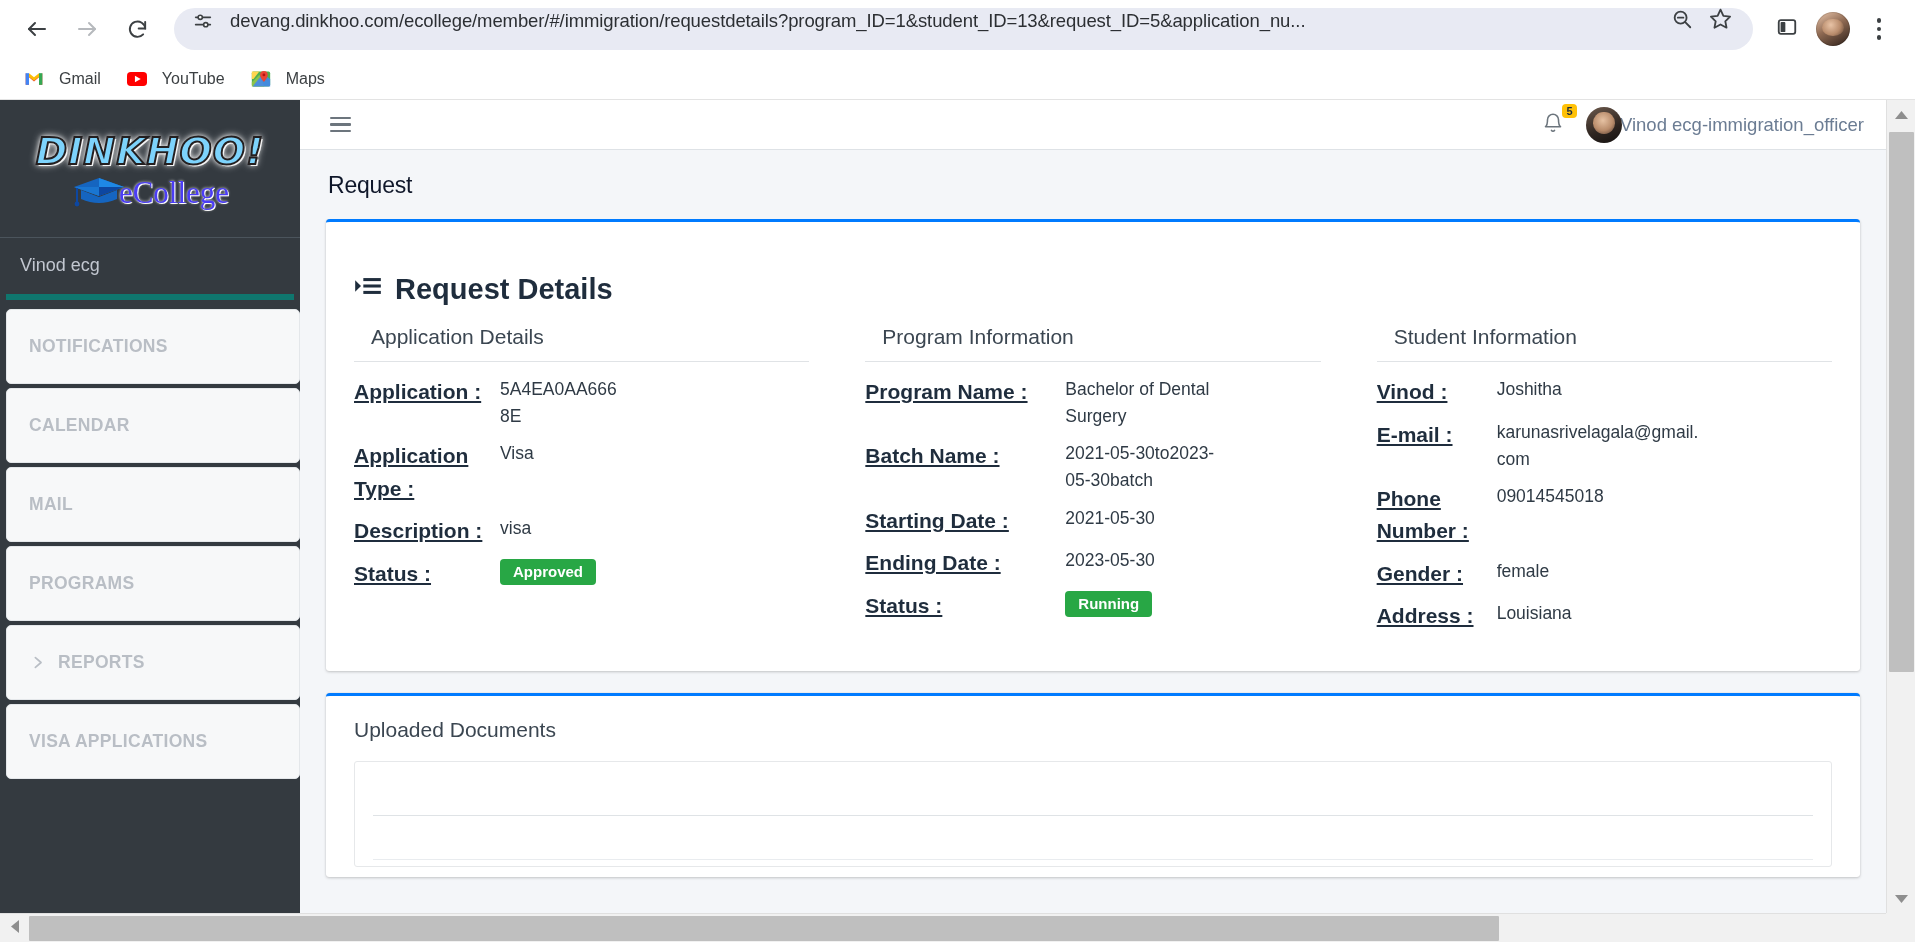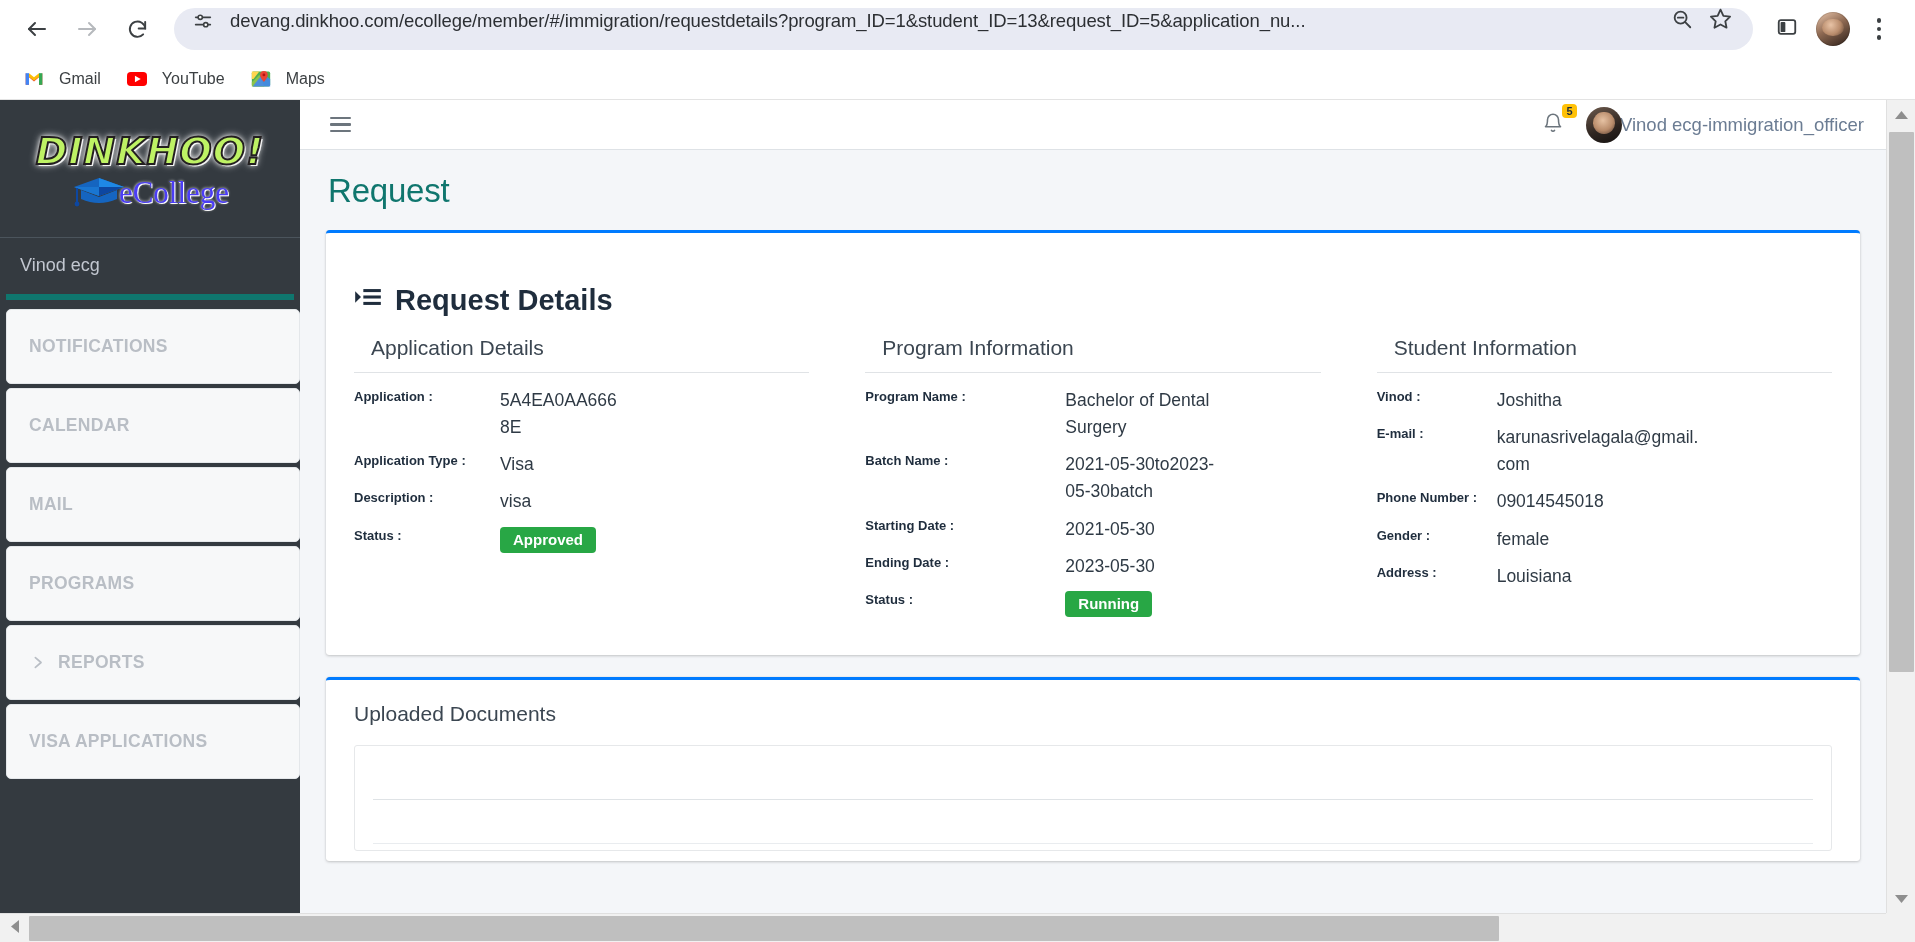--- a/index.html
+++ b/index.html
@@ -130,21 +130,21 @@
     text-align: center;
     height: 138px;
     display: flex; flex-direction: column; align-items: center; justify-content: center;
   }
   .logo-dinkhoo {
     font-family: "DejaVu Sans", sans-serif;
     font-size: 38px;
     font-weight: 700;
     font-style: italic;
     letter-spacing: 1px;
-    color: #bef264;
+    color: #7dd3fc;
     -webkit-text-stroke: 2px #231f20;
     text-shadow: 0 0 5px #ffffff, 0 0 8px #ffffff, 2px 2px 0 rgba(255,255,255,.9);
     line-height: 1;
     margin-bottom: 2px;
   }
   .logo-ecollege-row { display: flex; align-items: center; justify-content: center; gap: 2px; margin-top: 2px; }
   .cap-icon { flex: 0 0 auto; }
   .logo-ecollege {
     font-family: "Liberation Serif", serif;
     font-size: 31px;
@@ -220,21 +220,21 @@
     content: ""; position: absolute; left: 20%; top: 14%;
     width: 60%; height: 62%; border-radius: 48%;
     background: radial-gradient(circle at 45% 38%, #e6c2a3 0%, #b98c6b 55%, #4a342a 100%);
   }
   .user-name { font-size: 18.5px; color: #6b7c93; margin-left: -2px; }
 
   .page-head {
     padding: 22px 28px 20px 28px;
     background: #f4f6f9;
   }
-  .page-title { font-size: 33px; font-weight: 400; color: #0f766e; letter-spacing: -0.2px; }
+  .page-title { font-size: 23px; font-weight: 400; color: #0f172a; letter-spacing: -0.2px; }
 
   .scroll-area { flex: 1 1 auto; padding: 0 26px 0 26px; overflow: hidden; }
 
   .card {
     background: #ffffff;
     border-top: 3px solid #007bff;
     border-radius: 4px 4px 3px 3px;
     box-shadow: 0 0 1px rgba(0,0,0,.125), 0 1px 3px rgba(0,0,0,.2);
     margin-bottom: 22px;
   }
@@ -249,23 +249,24 @@
   .cols { display: flex; gap: 56px; }
   .col { flex: 1 1 0; min-width: 0; }
   .col-title {
     font-size: 21px; color: #3b4651; font-weight: 400;
     padding: 0 0 12px 17px;
     border-bottom: 1px solid #e0e3e6;
     margin-bottom: 14px;
   }
   .kv { display: flex; margin-bottom: 10px; }
   .kv .k {
-    font-weight: 700; color: #1f2d3d; font-size: 13px;
+    font-weight: 700; color: #1f2d3d; font-size: 21px;
     line-height: 1.55;
     flex: 0 0 auto;
+    text-decoration: underline;
   }
   .kv .v {
     color: #2f3a45; font-size: 17.5px; line-height: 1.55;
     word-break: break-word;
     flex: 1 1 auto;
   }
   .col-app .k { width: 146px; }
   .col-app .v { max-width: 125px; }
   .col-prog .k { width: 200px; }
   .col-prog .v { max-width: 162px; }

